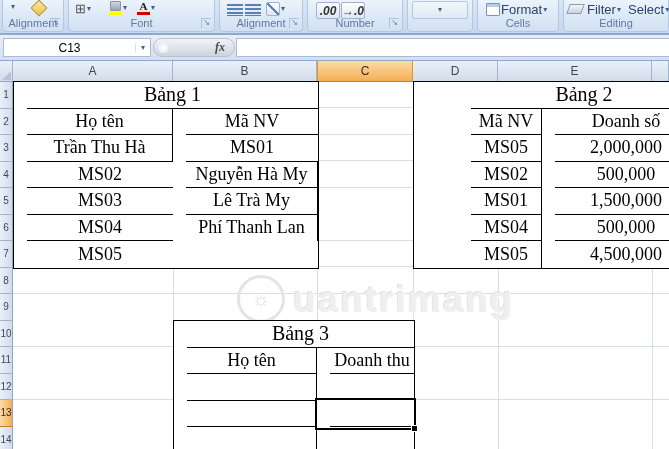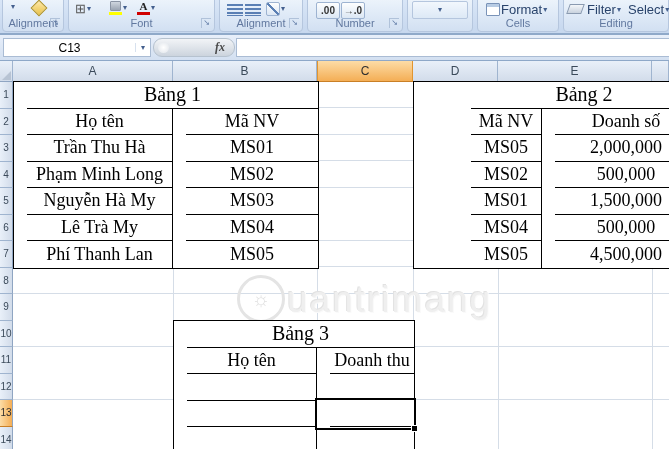--- a/index.html
+++ b/index.html
@@ -12,21 +12,21 @@
   .rgroup{position:absolute;top:-14px;height:44px;border:1px solid #b5c6de;border-radius:4px;
           background:linear-gradient(#f7fbfe,#e2ecf8 55%,#d2e0f2);}
   .glabel{position:absolute;bottom:2px;left:0;width:100%;text-align:center;
           font-size:11px;color:#61789f;}
   .launcher{position:absolute;right:3px;bottom:3px;font-size:8px;line-height:8px;color:#5f7aa5;
             width:9px;height:9px;text-align:center;border-left:1px solid #b0c2da;border-top:1px solid #b0c2da;}
   .arrow{font-size:8px;color:#44608e;line-height:8px;}
   .ic{position:absolute;display:flex;align-items:center;gap:1px;}
   .mini-btn{display:flex;align-items:center;justify-content:center;width:22px;height:15px;
             border:1px solid #9db3d1;border-radius:2px;background:linear-gradient(#fdfefe,#dce7f4);
-            font-size:10px;font-weight:bold;color:#333;}
+            font-size:12px;font-weight:bold;color:#333;font-style:italic;}
   .diamond{width:10px;height:10px;transform:rotate(45deg);border:1px solid #b09020;
            background:linear-gradient(135deg,#ffe9a8,#e8c24a);}
   .borders-glyph{font-size:13px;color:#555;line-height:13px;}
   .colorbar{display:block;width:13px;height:3px;margin-top:1px;}
   .icon-stack{display:flex;flex-direction:column;align-items:center;}
   .fill-top{width:9px;height:8px;background:linear-gradient(#cfd6df,#9aa4b2);border:1px solid #8a94a4;border-radius:1px;}
   .fc-letter{font-family:"Liberation Serif",serif;font-size:11px;font-weight:bold;color:#222;line-height:10px;}
   .stripes{width:14px;height:11px;background:repeating-linear-gradient(#5a7fb4 0 2px,transparent 2px 4px);
            border:1px solid transparent;}
   .orient{width:12px;height:12px;border:1px solid #9db3d1;border-radius:2px;
@@ -84,21 +84,21 @@
                 display:flex;align-items:center;justify-content:center;font-size:18px;color:#000;margin-left:13px;}
   .xtable .cell.lastcol{border-right:none;}
   .xtable .cell.lastrow{border-bottom:none;}
   .xtable .title{grid-column:1/3;font-size:20px;}
 
   
   .wm{position:absolute;left:237px;top:275px;display:flex;align-items:center;z-index:1;}
   .wm-circle{width:42px;height:42px;border:3px solid #e4e4e4;border-radius:50%;
              display:flex;align-items:center;justify-content:center;
              font-size:20px;color:#e0e0e0;}
-  .wm-text{margin-left:2px;font-size:37px;font-weight:normal;letter-spacing:2px;color:#efefef;
+  .wm-text{margin-left:8px;font-size:37px;font-weight:bold;letter-spacing:2px;color:#efefef;
            text-shadow:-1px -1px 0 #e2e2e2, 1px 1px 0 #fafafa;line-height:1;}
 
   
   .sel-box{position:absolute;left:315px;top:398px;width:97px;height:28px;
            border:2px solid #000;box-shadow:inset 0 0 0 1px #fff;z-index:5;}
   .sel-handle{position:absolute;right:-4px;bottom:-4px;width:5px;height:5px;background:#000;border:1px solid #fff;}
 </style>
 </head>
 <body>
 
@@ -248,21 +248,20 @@
     <span class="wm-circle">☼</span>
     <span class="wm-text">uantrimang</span>
   </div>
 
   <div class="xtable" style="left:13px;top:81px;width:304px;grid-template-columns:159px 1fr;">
     <div class="cell title lastcol">Bảng 1</div>
     <div class="cell">Họ tên</div>
     <div class="cell lastcol">Mã NV</div>
     <div class="cell">Trần Thu Hà</div>
     <div class="cell lastcol">MS01</div>
-    <div class="cell">Phạm Minh Long</div>
     <div class="cell lastcol">MS02</div>
     <div class="cell">Nguyễn Hà My</div>
     <div class="cell lastcol">MS03</div>
     <div class="cell">Lê Trà My</div>
     <div class="cell lastcol">MS04</div>
     <div class="cell lastrow">Phí Thanh Lan</div>
     <div class="cell lastcol lastrow">MS05</div>
   </div>
 
   <div class="xtable" style="left:413px;top:81px;width:239px;grid-template-columns:84px 1fr;padding-left:44px;">

